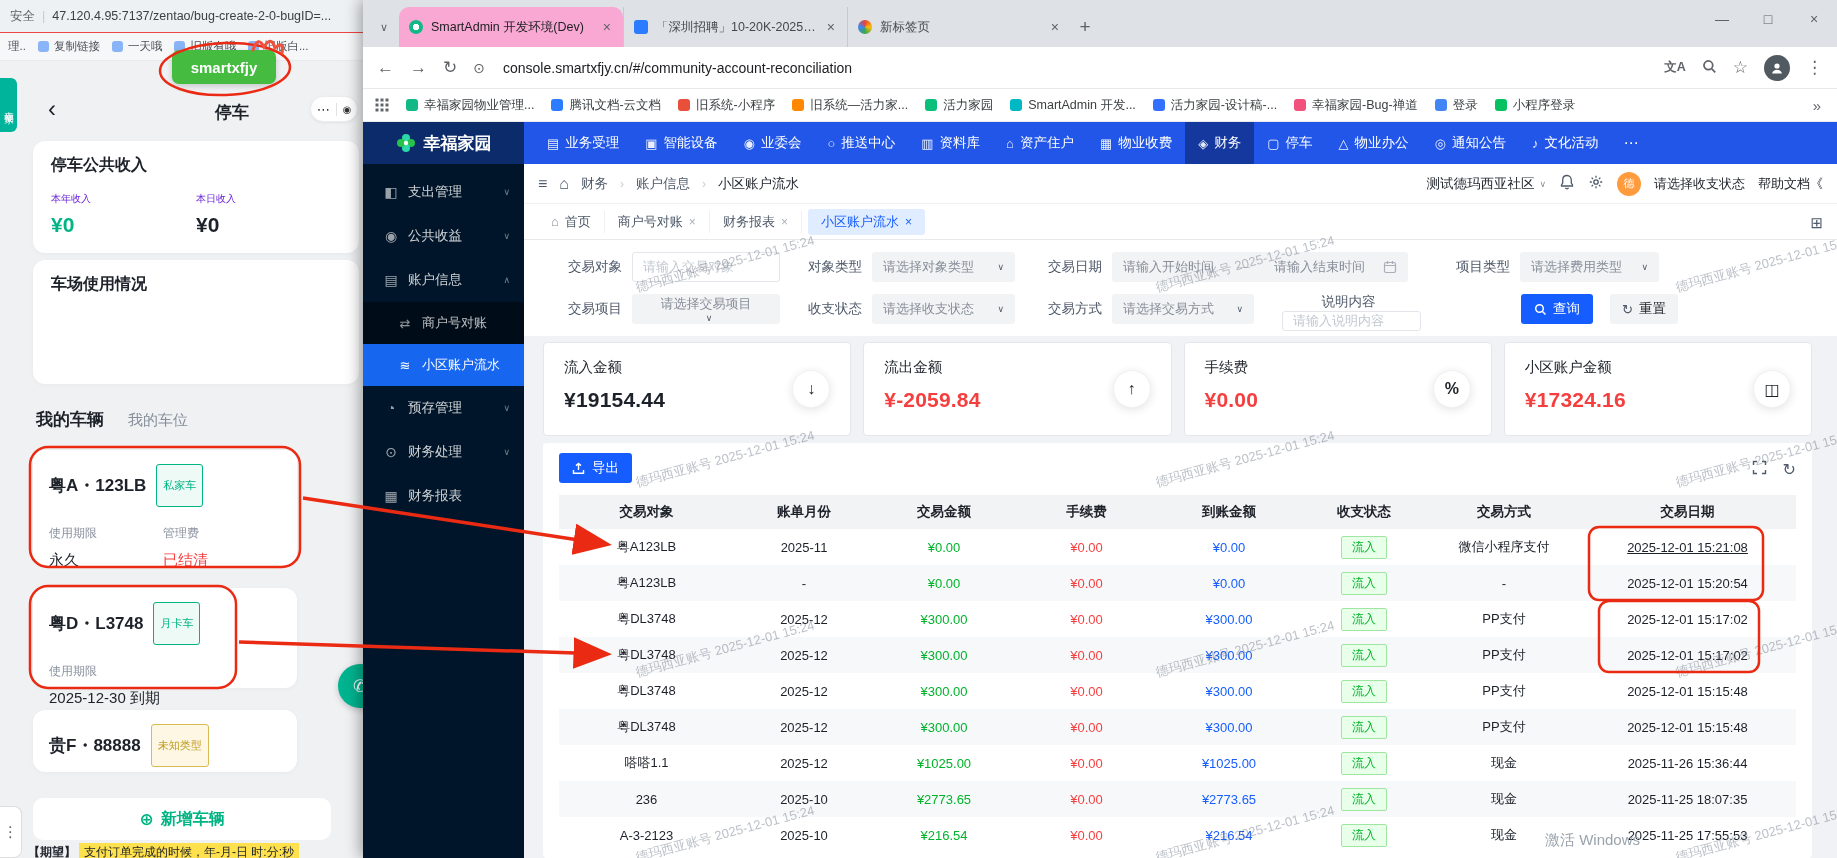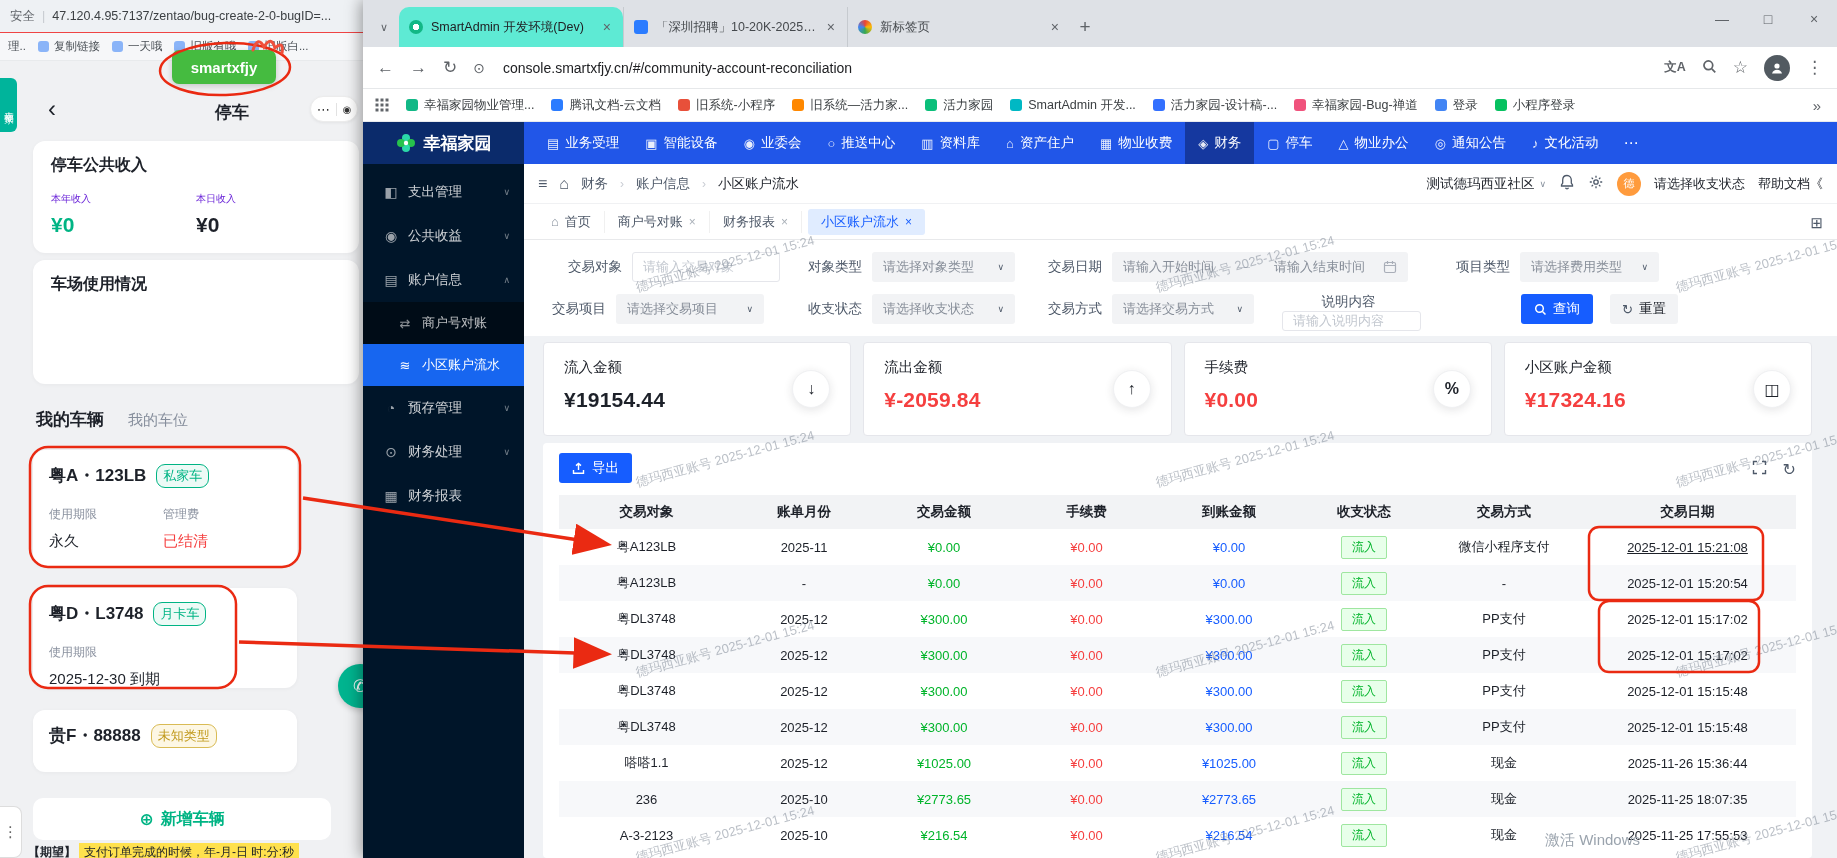--- a/index.html
+++ b/index.html
@@ -32,21 +32,21 @@
 .mlabel{font-size:10px;color:#6d28d9}
 .mvalue{font-size:21px;font-weight:700;color:#1d2129;margin-top:7px}
 .mvalue.accent{color:#00b484}
 .munit{font-size:12px;font-weight:400;color:#8a919f;margin-left:3px}
 .mtabs{position:absolute;left:36px;top:408px;display:flex;align-items:baseline;gap:24px}
 .mtab{font-size:15px;color:#868e9c}
 .mtab.active{font-size:17px;font-weight:700;color:#1d2129}
 .vcard{position:absolute;left:33px;width:264px;background:#fff;border-radius:12px;padding:14px 16px;box-shadow:0 1px 4px rgba(0,0,0,.04)}
 .vhead{display:flex;align-items:center;gap:10px}
 .vplate{font-size:17px;font-weight:700;color:#1d2129}
-.vbadge{font-size:13px;padding:1px 6px;border-radius:9px;line-height:1.5}
+.vbadge{font-size:11px;padding:12px 6px;border-radius:3px;line-height:1.5}
 .vbadge.teal{color:#00b484;border:1px solid #00b484;background:rgba(0,180,132,.07)}
 .vbadge.yellow{color:#c19a1d;border:1px solid #d9bb55;background:#fdf7e4}
 .vfields{display:flex;margin-top:18px}
 .vfield{width:114px}
 .vflabel{font-size:12px;color:#8a919f}
 .vfvalue{font-size:15px;color:#1d2129;margin-top:9px;font-weight:500}
 .vfvalue.red{color:#f53f3f}
 .kefu{position:absolute;left:338px;top:664px;width:44px;height:44px;border-radius:50%;background:#00b48f;color:#fff;display:flex;align-items:center;justify-content:center;font-size:17px;box-shadow:0 2px 6px rgba(0,0,0,.2)}
 .addbar{position:absolute;left:33px;top:798px;width:298px;height:42px;background:#fff;border-radius:10px;display:flex;align-items:center;justify-content:center;gap:7px;color:#00b484;font-size:16px;font-weight:600}
 .addbar .plus{font-size:17px}
@@ -57,21 +57,21 @@
 .side-tab{position:absolute;left:0;top:78px;width:17px;height:54px;background:#00b49b;border-radius:0 6px 6px 0;color:#fff;display:flex;align-items:center;justify-content:center}
 .side-tab span{writing-mode:vertical-rl;font-size:9.5px;letter-spacing:1px}
 
 
 .rwin{position:absolute;left:363px;top:0;width:1474px;height:858px;background:#fff;box-shadow:-3px 0 14px rgba(0,0,0,.35)}
 .tabstrip{position:absolute;left:0;top:0;width:1474px;height:47px;background:#dee1e6;display:flex;align-items:flex-end}
 .tab-caret{width:30px;height:40px;display:flex;align-items:center;justify-content:center;color:#5f6368;font-size:11px;margin-left:6px}
 #chromeTabs{display:flex;height:40px}
 .ctab{width:224px;height:40px;display:flex;align-items:center;gap:8px;padding:0 10px;color:#45494d;font-size:12.5px;border-left:1px solid #c6cacf}
 .ctab:first-child{border-left:none}
-.ctab.active{background:#5eead4;border-radius:10px 10px 0 0;border-left:none;color:#202124}
+.ctab.active{background:#f9a8d4;border-radius:10px 10px 0 0;border-left:none;color:#202124}
 .fav{width:14px;height:14px;flex:none}
 .fav-flower{border-radius:50%;background:radial-gradient(circle at 50% 50%, #fff 0 3px, #12b886 3px)}
 .fav-doc-blue{border-radius:3px;background:#2b7cff}
 .fav-colorful{border-radius:50%;background:conic-gradient(#ea4335,#fbbc05,#34a853,#4285f4,#ea4335)}
 .ctitle{flex:1;overflow:hidden;white-space:nowrap;text-overflow:ellipsis}
 .cx{color:#5f6368;font-size:14px;padding:0 2px}
 .newtab{width:28px;height:40px;display:flex;align-items:center;justify-content:center;font-size:19px;color:#5f6368}
 .winctl{position:absolute;right:0;top:0;display:flex}
 .wc{width:46px;height:38px;display:flex;align-items:center;justify-content:center;font-size:14px;color:#5f6368}
 .urlbar{position:absolute;left:0;top:47px;width:1474px;height:42px;background:#fff;border-bottom:1px solid #e6e8ea;display:flex;align-items:center;gap:16px;padding:0 14px}
@@ -598,23 +598,23 @@
             <svg width="13" height="13" viewBox="0 0 13 13">
                 <circle cx="5.5" cy="5.5" r="3.8" fill="none" stroke="#fff" stroke-width="1.5"></circle>
                 <path d="M8.5 8.5l3 3" stroke="#fff" stroke-width="1.5"></path>
               </svg>
             <span>查询</span>
           </div>
           <div class="btn-reset">
             <span class="ric">↻</span>
             <span>重置</span>
           </div>
-        <div class="fgroup" style="left: 24px;">
+        <div class="fgroup" style="left: 40px;">
               <span class="flabel">交易项目</span>
-              <div class="fctl fselect" style="width: 148px;">
+              <div class="fctl fselect" style="width: 148px; flex-direction: column;">
                 <span class="ph">请选择交易项目</span>
                 <span class="chev">∨</span>
               </div>
             </div>
             <div class="fgroup" style="left: 280px;">
               <span class="flabel">收支状态</span>
               <div class="fctl fselect" style="width: 143px;">
                 <span class="ph">请选择收支状态</span>
                 <span class="chev">∨</span>
               </div>

